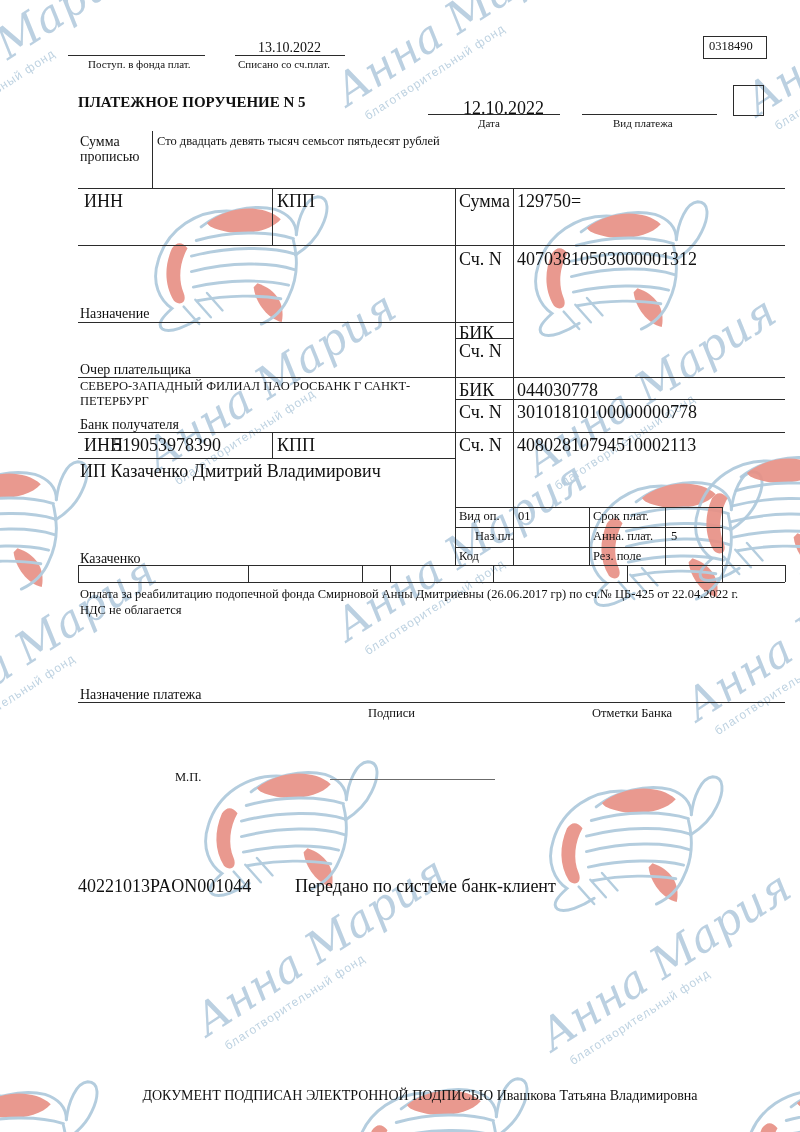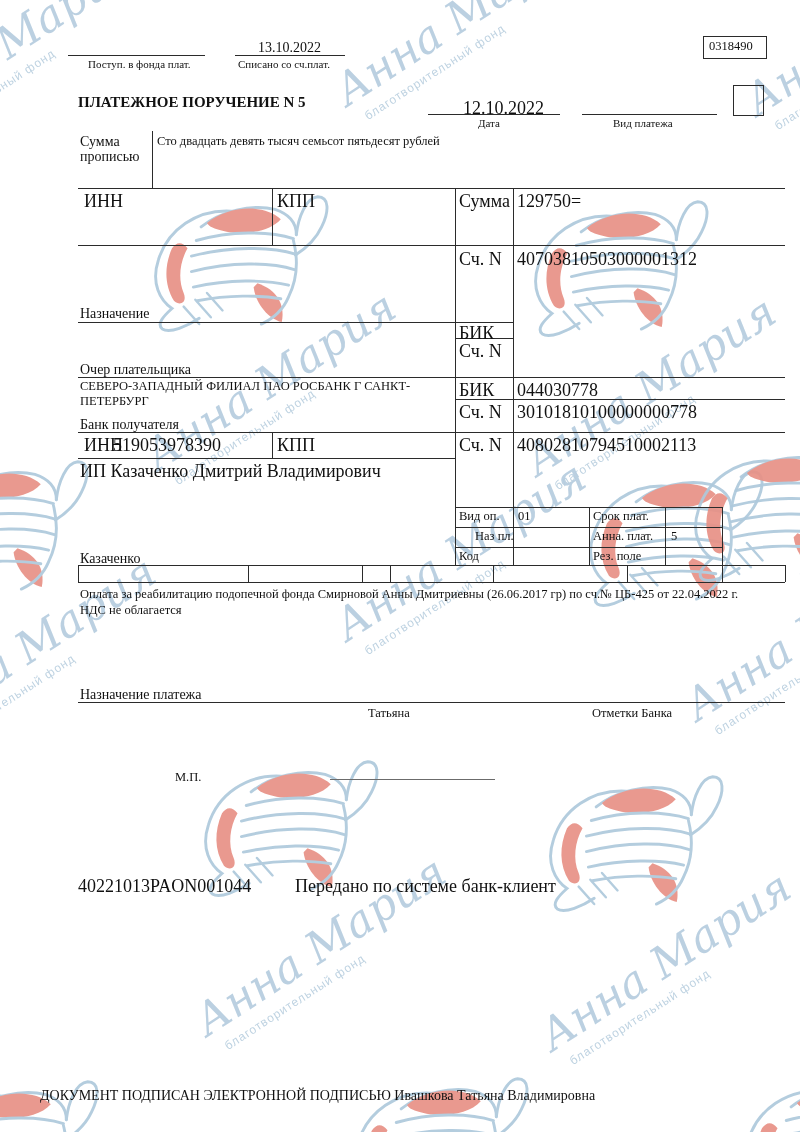--- a/index.html
+++ b/index.html
@@ -223,25 +223,25 @@
     <div class="t s125" style="left:475px;top:529px">Наз пл.</div>
     <div class="t s125" style="left:593px;top:529px">Анна. плат.</div>
     <div class="t s125" style="left:671px;top:529px">5</div>
     <div class="t s125" style="left:459px;top:549px">Код</div>
     <div class="t s125" style="left:593px;top:549px">Рез. поле</div>
     <div class="t s12" style="left:80px;top:551px">Казаченко</div>
 
     <div class="t s125 wrap" style="left:80px;top:586px;width:660px;line-height:16px">Оплата за реабилитацию подопечной фонда Смирновой Анны Дмитриевны (26.06.2017 гр) по сч.№ ЦБ-425 от 22.04.2022 г.  НДС не облагается</div>
     <div class="t s12" style="left:80px;top:687px">Назначение платежа</div>
     <div class="hline" style="left:78px;top:702px;width:707px"></div>
-    <div class="t s125" style="left:368px;top:706px">Татьяна</div>
+    <div class="t s125" style="left:368px;top:706px">Подписи</div>
     <div class="t s125" style="left:592px;top:706px">Отметки Банка</div>
 
     <div class="t s125" style="left:175px;top:770px">М.П.</div>
     <div class="gline" style="left:330px;top:779px;width:165px"></div>
 
     <div class="t" style="left:78px;top:876px">40221013PAON001044</div>
     <div class="t" style="left:295px;top:876px">Передано по системе банк-клиент</div>
 
-    <div class="t s12" style="left:40px;top:1088px;width:760px;white-space:normal">ДОКУМЕНТ ПОДПИСАН ЭЛЕКТРОННОЙ ПОДПИСЬЮ Ивашкова Татьяна Владимировна</div>
+    <div class="t s12" style="left:40px;top:1088px;width:760px;text-align:center;white-space:normal">ДОКУМЕНТ ПОДПИСАН ЭЛЕКТРОННОЙ ПОДПИСЬЮ Ивашкова Татьяна Владимировна</div>
 
   </div>
 </div>
 
 </body></html>

